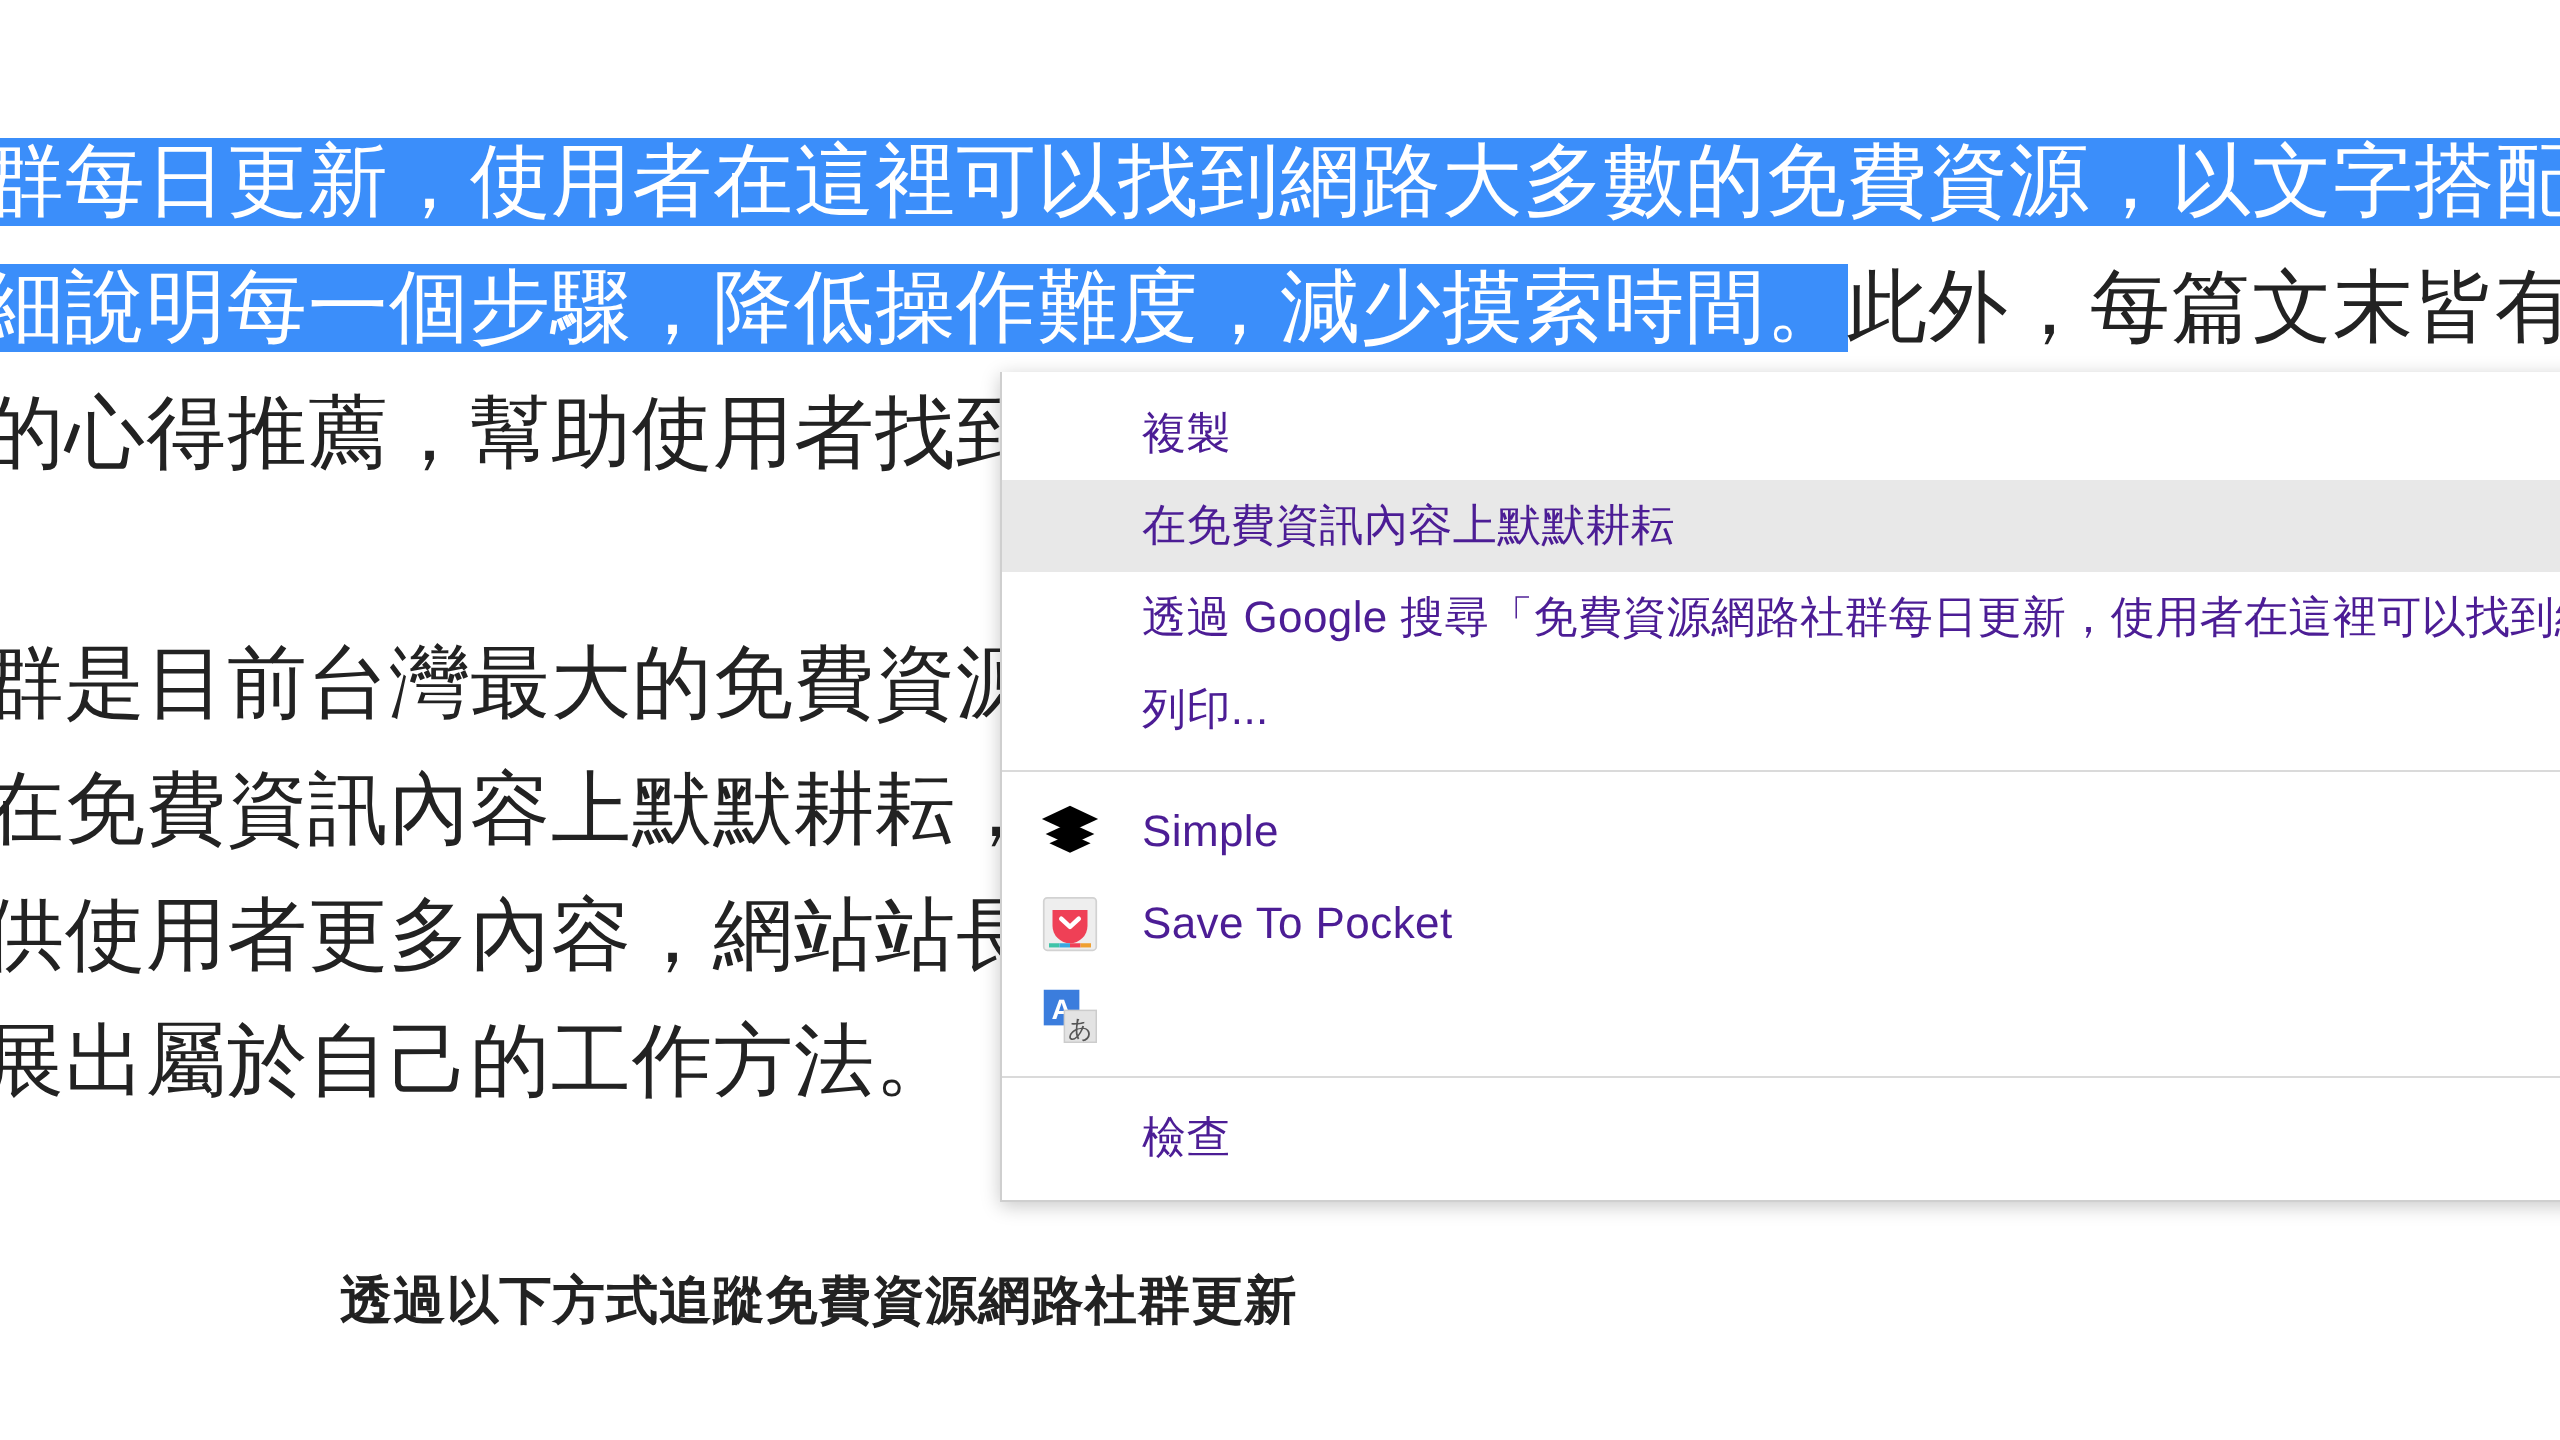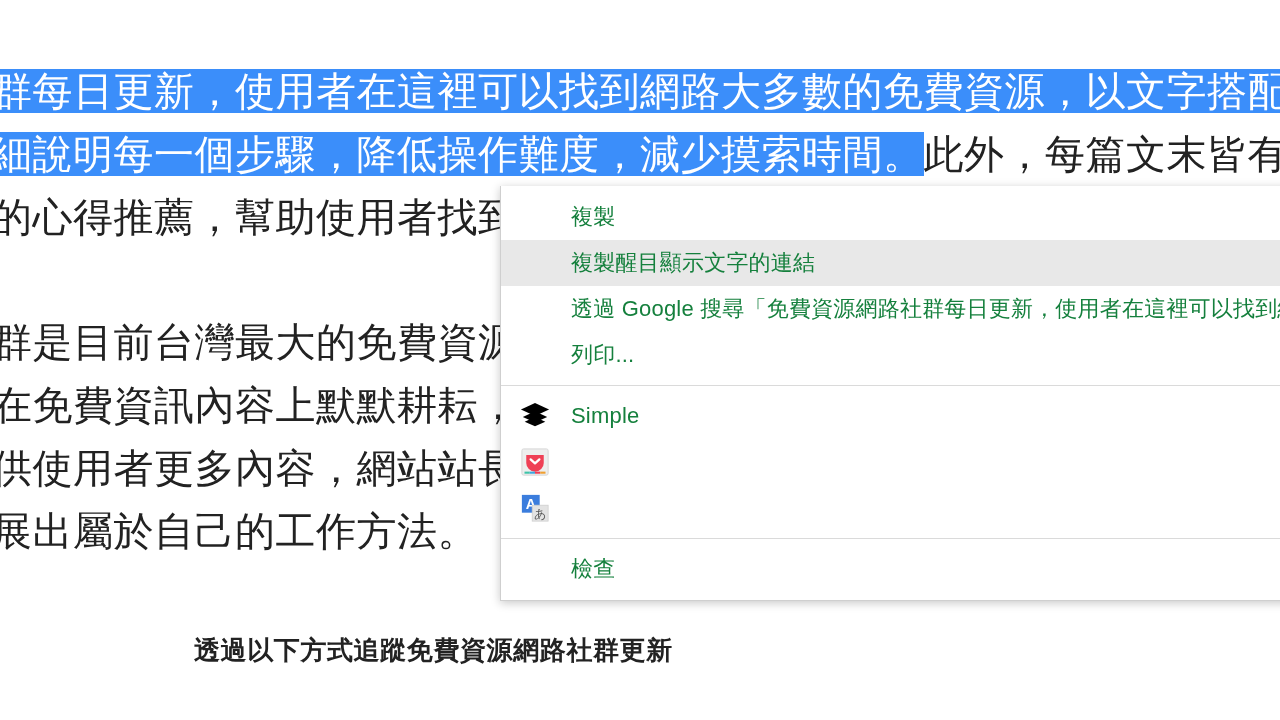--- a/index.html
+++ b/index.html
@@ -55,21 +55,21 @@
   }
 
   .para-two {
     position: absolute;
     left: -8px;
     top: 311px;
   }
 
   .bottom-heading {
     position: absolute;
-    left: 194px;
+    left: 170px;
     top: 633px;
     font-size: 26px;
     font-weight: bold;
     color: #222222;
     letter-spacing: 0.6px;
     white-space: nowrap;
   }
 
   
   .context-menu {
@@ -105,21 +105,21 @@
     width: 44px;
     min-width: 44px;
     height: 46px;
     display: flex;
     align-items: center;
     justify-content: center;
   }
 
   .menu-label {
     font-size: 22px;
-    color: #15803d;
+    color: #4c1d95;
     letter-spacing: 0.2px;
     line-height: 46px;
     padding-left: 14px;
   }
 
   .menu-item.no-icon .menu-label {
     padding-left: 58px;
   }
 
   .menu-sep {
@@ -154,21 +154,21 @@
     </div>
 
     <div class="bottom-heading">透過以下方式追蹤免費資源網路社群更新</div>
   </div>
 
   <div class="context-menu" id="context-menu">
       <div class="menu-item no-icon">
         <span class="menu-label">複製</span>
       </div>
       <div class="menu-item highlighted no-icon">
-        <span class="menu-label">複製醒目顯示文字的連結</span>
+        <span class="menu-label">在免費資訊內容上默默耕耘</span>
       </div>
       <div class="menu-item no-icon">
         <span class="menu-label">透過 Google 搜尋「免費資源網路社群每日更新，使用者在這裡可以找到網路大多數的免費資源」</span>
       </div>
       <div class="menu-item no-icon">
         <span class="menu-label">列印...</span>
       </div>
       <div class="menu-sep"></div>
       <div class="menu-item">
         <span class="menu-icon">
@@ -185,20 +185,21 @@
           <svg class="ico-pocket" viewBox="0 0 32 32">
             <rect x="1" y="1" width="30" height="30" rx="2" fill="#eeeeee" stroke="#d2d2d2" stroke-width="1"></rect>
             <path d="M6 8 h20 v9 a10 10 0 0 1 -20 0 z" fill="#ef4056"></path>
             <path d="M11 13 l5 4.6 l5 -4.6" fill="none" stroke="#ffffff" stroke-width="2.6" stroke-linecap="round" stroke-linejoin="round"></path>
             <rect x="4" y="27" width="6" height="2.4" fill="#3fc4a8"></rect>
             <rect x="10" y="27" width="6" height="2.4" fill="#3ba7e0"></rect>
             <rect x="16" y="27" width="6" height="2.4" fill="#ef4056"></rect>
             <rect x="22" y="27" width="6" height="2.4" fill="#f0a030"></rect>
           </svg>
         </span>
+        <span class="menu-label">Save To Pocket</span>
       </div>
       <div class="menu-item">
         <span class="menu-icon">
           <svg class="ico-translate" viewBox="0 0 32 32">
             <rect x="2" y="2" width="19" height="19" fill="#3b7ddd"></rect>
             <text x="11.5" y="17.5" font-family="Liberation Sans, sans-serif" font-size="15" font-weight="bold" fill="#ffffff" text-anchor="middle">A</text>
             <rect x="13" y="13" width="17" height="17" fill="#e3e3e3" stroke="#cccccc" stroke-width="0.8"></rect>
             <text x="21.5" y="27" font-family="DejaVu Sans, sans-serif" font-size="13" fill="#555555" text-anchor="middle">あ</text>
           </svg>
         </span>

